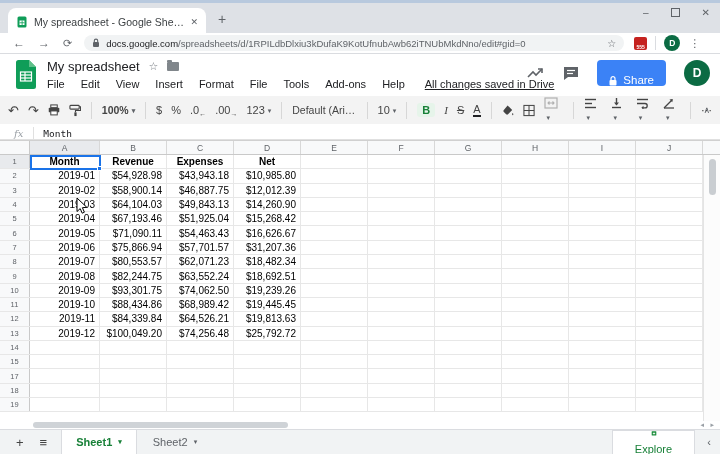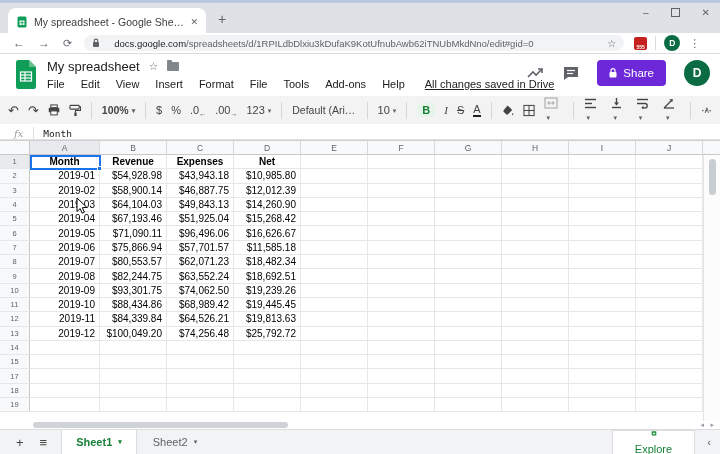--- a/index.html
+++ b/index.html
@@ -22,21 +22,21 @@
   .win-max { width:9px; height:9px; border:1px solid #5f6368; display:inline-block; }
 
   
   #addrbar { position:absolute; left:0; top:33px; width:720px; height:21px;
              background:#fff; display:flex; align-items:center; border-bottom:1px solid #dadce0; }
   .navic { font-size:12px; color:#5f6368; margin-left:13px; }
   .navic.reload { font-size:11px; }
   .omnibox { margin-left:12px; width:540px; height:16px; background:#f1f3f4;
              border-radius:9px; display:flex; align-items:center; padding:0 8px; gap:6px; }
   .url { font-size:9.5px; white-space:nowrap; overflow:hidden; flex:1; }
-  .url .dom { color:#202124;margin-left:8px; } .url .path { color:#5f6368;text-align:right; }
+  .url .dom { color:#202124; } .url .path { color:#5f6368;text-align:right; }
   .star { font-size:10px; color:#5f6368; }
   .ext-ic { width:13px; height:13px; background:#c5221f; border-radius:2px; margin-left:10px;
             display:flex; align-items:flex-end; justify-content:center; }
   .ext-ic b { font-size:5px; color:#fff; font-weight:bold; line-height:6px; }
   .abar-sep { width:1px; height:14px; background:#dadce0; margin:0 8px; }
   .avatar-s { width:16px; height:16px; border-radius:50%; background:#0b6b43; color:#fff;
               font-size:8.5px; display:flex; align-items:center; justify-content:center; font-weight:bold; }
   .dots { font-size:11px; color:#5f6368; margin:0 10px 0 9px; }
 
   
@@ -45,22 +45,22 @@
   .doc-line { position:absolute; left:47px; top:5px; display:flex; align-items:center; gap:9px; }
   .doc-title { font-size:13px; color:#202124; }
   .hstar { font-size:11px; color:#80868b; }
   .folder { width:12px; height:9px; background:#80868b; border-radius:1px; position:relative; }
   .folder:before { content:""; position:absolute; left:0; top:-2px; width:5px; height:2px;
                    background:#80868b; border-radius:1px 1px 0 0; }
   .menus { position:absolute; left:47px; top:24px; display:flex; gap:16px; align-items:center; }
   .menus span { font-size:11px; color:#202124; }
   .saved { font-size:11px; color:#5f6368; text-decoration:underline; margin-left:4px; }
   .hdr-right { position:absolute; right:10px; top:6px; display:flex; align-items:center; gap:18px; }
-  .share-btn { background:#6d28d9; color:#fff; border:none; border-radius:4px; height:26px;
-               padding:0 12px; font-size:11.5px; display:flex; align-items:center; gap:6px;
+  .share-btn { background:#3b82f6; color:#fff; border:none; border-radius:4px; height:26px;
+               padding:0 12px; font-size:11.5px; display:flex; align-items:flex-end; gap:6px;
                font-family:"Liberation Sans",sans-serif; }
   .avatar-b { width:26px; height:26px; border-radius:50%; background:#0b6b43; color:#fff;
               font-size:12px; display:flex; align-items:center; justify-content:center; font-weight:bold; }
 
   
   #toolbar { position:absolute; left:0; top:96px; width:720px; height:28px; background:#f3f3f3;
              display:flex; align-items:center; padding:0 8px; gap:9px; font-size:11px; color:#444; }
   .tsep { width:1px; height:17px; background:#d7d7d7; margin:0 1px; }
   .tico { font-size:13px; color:#444; }
   .tbtxt { font-size:11px; color:#444; }
@@ -373,35 +373,35 @@
       <div class="cell colN"></div>
       <div class="cell colN"></div>
       <div class="cell colN"></div>
       <div class="cell colN"></div>
       <div class="cell colN"></div>
     </div>
     <div class="grow">
       <div class="gut">6</div>
       <div class="cell colA cdate">2019-05</div>
       <div class="cell colN cnum">$71,090.11</div>
-      <div class="cell colN cnum">$96,496.06</div>
+      <div class="cell colN cnum">$54,463.43</div>
       <div class="cell colN cnum">$16,626.67</div>
       <div class="cell colN"></div>
       <div class="cell colN"></div>
       <div class="cell colN"></div>
       <div class="cell colN"></div>
       <div class="cell colN"></div>
       <div class="cell colN"></div>
     </div>
     <div class="grow">
       <div class="gut">7</div>
       <div class="cell colA cdate">2019-06</div>
       <div class="cell colN cnum">$75,866.94</div>
       <div class="cell colN cnum">$57,701.57</div>
-      <div class="cell colN cnum">$11,585.18</div>
+      <div class="cell colN cnum">$31,207.36</div>
       <div class="cell colN"></div>
       <div class="cell colN"></div>
       <div class="cell colN"></div>
       <div class="cell colN"></div>
       <div class="cell colN"></div>
       <div class="cell colN"></div>
     </div>
     <div class="grow">
       <div class="gut">8</div>
       <div class="cell colA cdate">2019-07</div>

